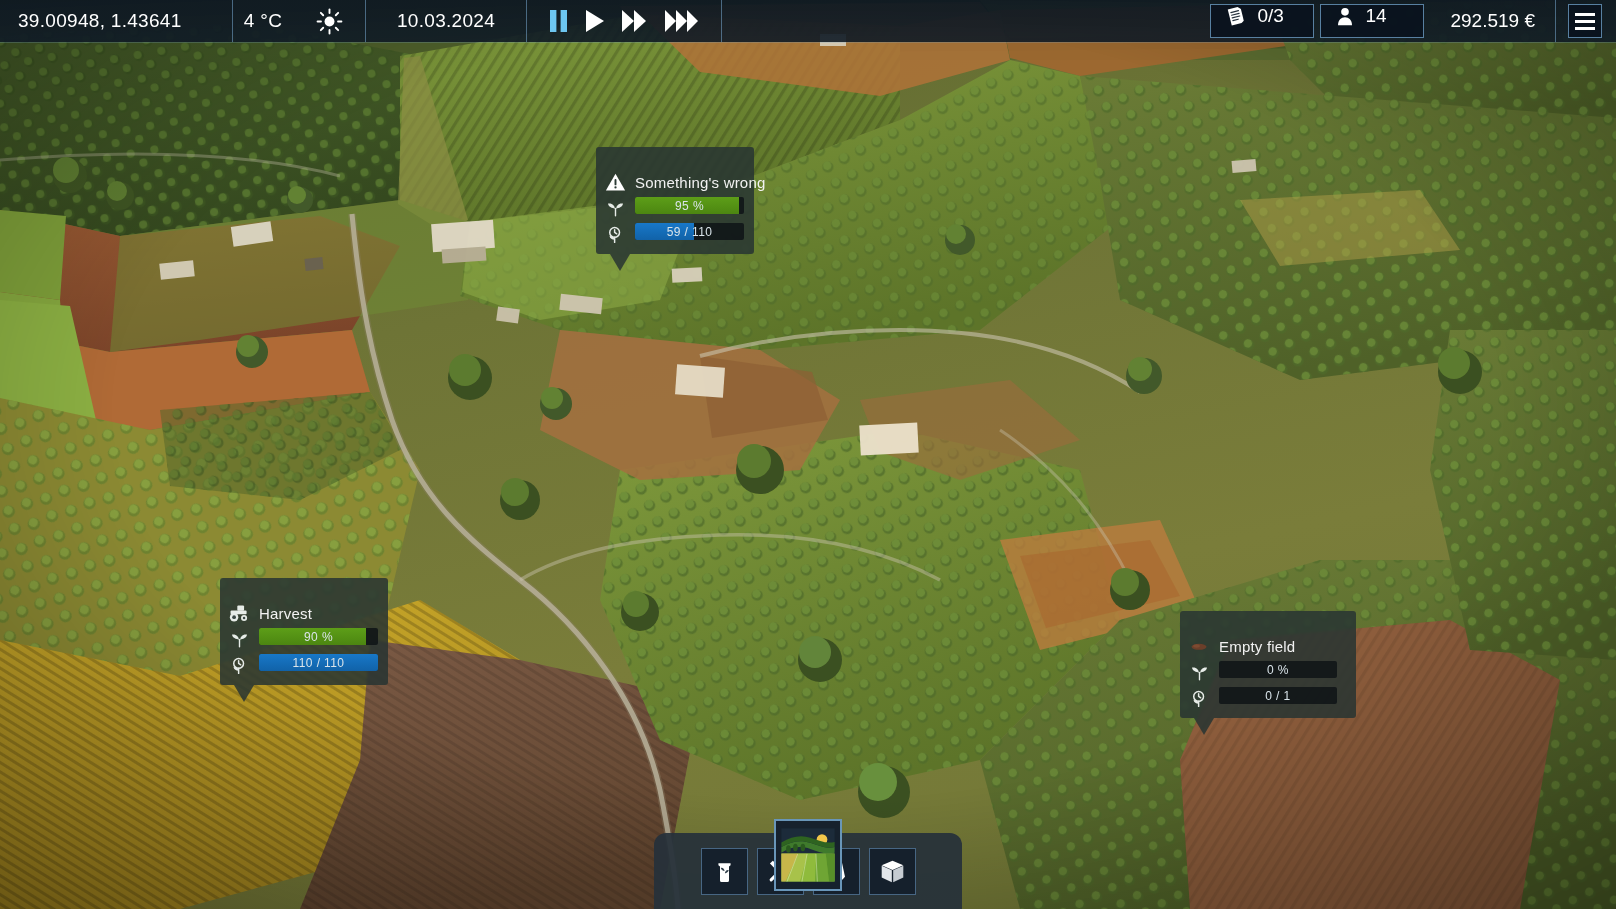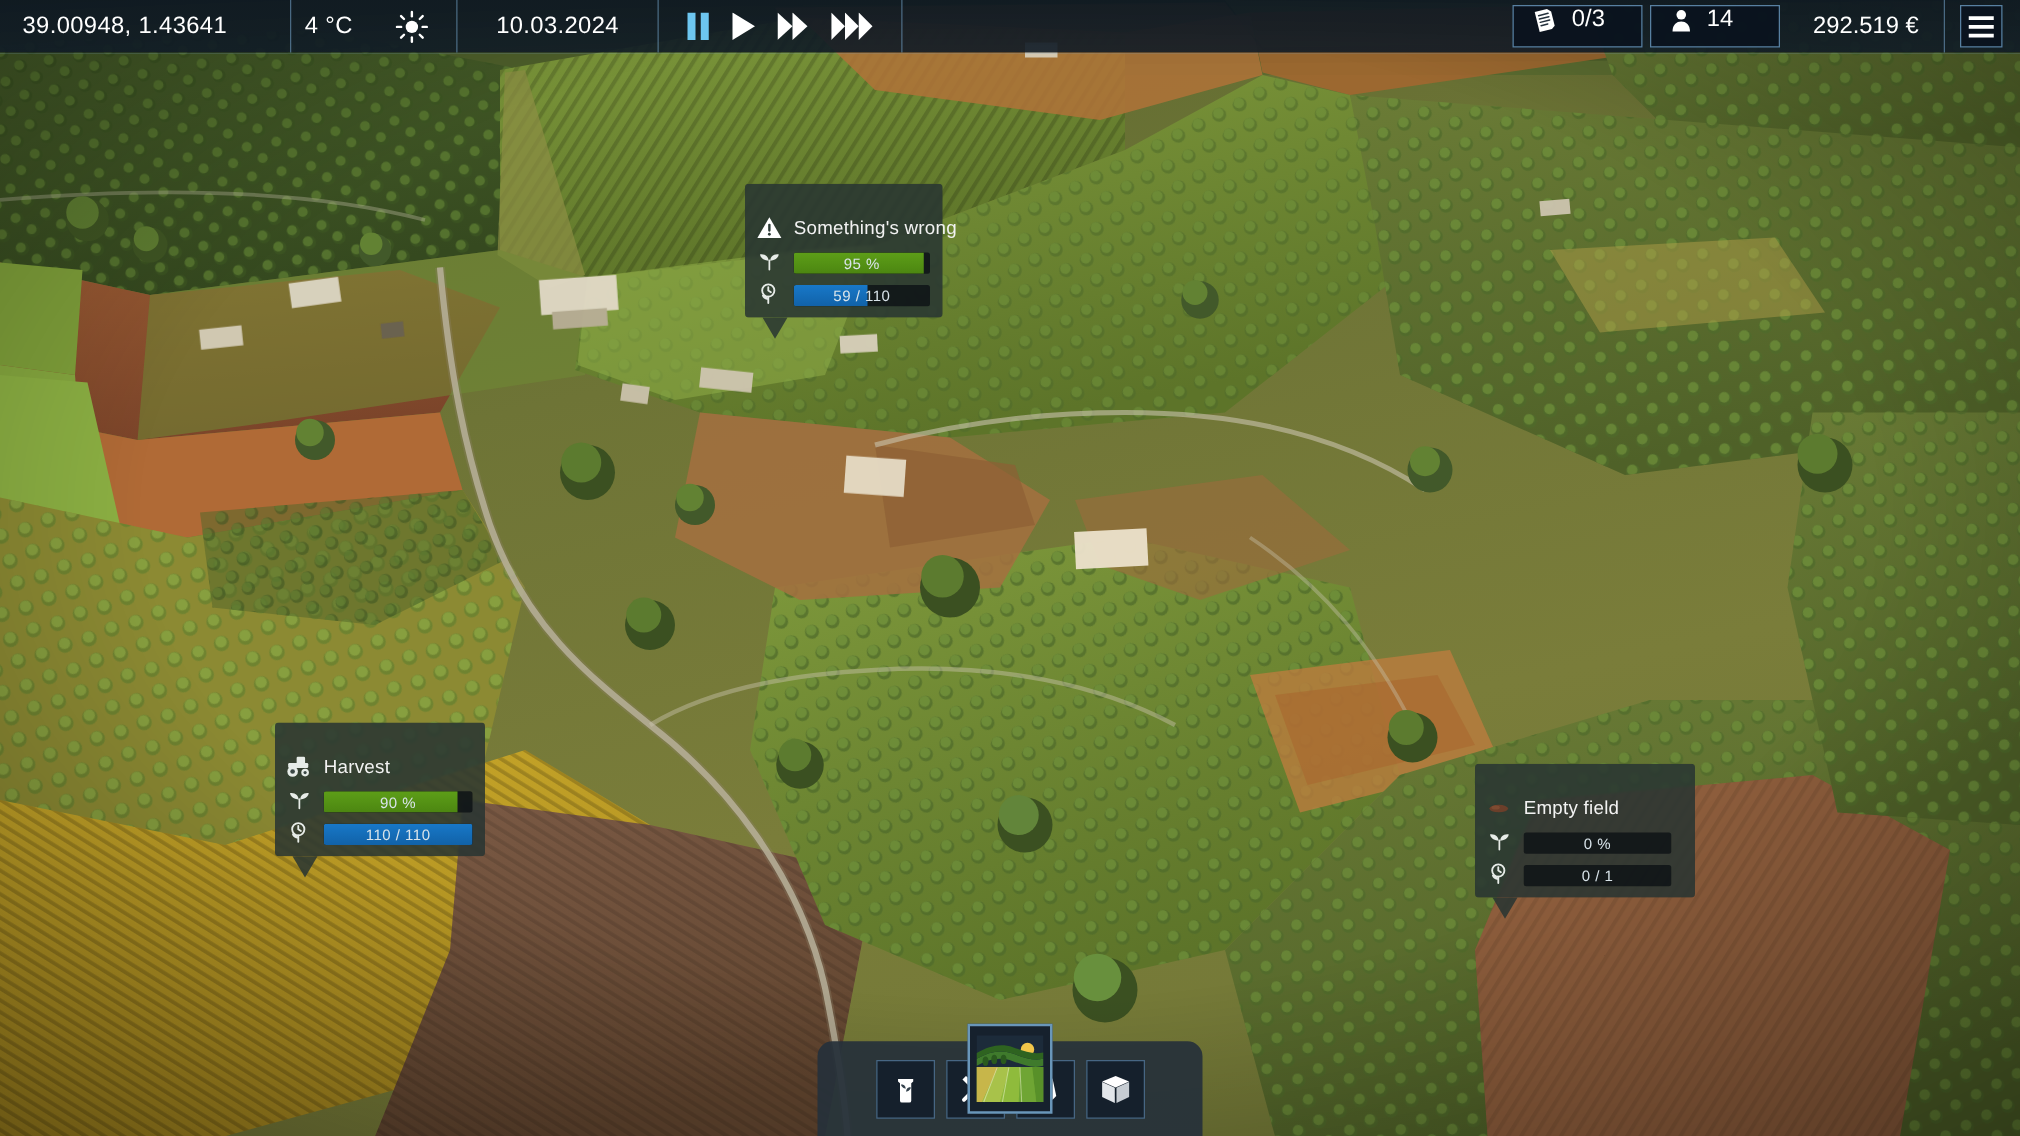--- a/index.html
+++ b/index.html
@@ -63,21 +63,21 @@
   .panel { position:absolute; z-index:30; }
   .panel-body {
     background:rgba(40,52,50,.86);
     border-radius:3px;
     padding:24px 10px 9px 8px;
     display:flex; flex-direction:column; gap:4px;
     backdrop-filter:blur(1px);
   }
   .p-head { display:flex; align-items:center; gap:9px; height:22px; }
   .p-title { color:#f2f2f2; font-size:15px; letter-spacing:.2px; white-space:nowrap; }
-  .p-row { display:flex; align-items:flex-end; gap:9px; }
+  .p-row { display:flex; align-items:flex-start; gap:9px; }
   .p-ico { width:22px; height:22px; flex:none; display:flex; align-items:center; justify-content:center; }
   .bar {
     position:relative; height:17px; border-radius:2px;
     background:rgba(14,20,22,.85); overflow:hidden;
     display:flex; align-items:center;
   }
   .bar .fill { position:absolute; left:0; top:0; bottom:0; }
   .bar .lbl {
     position:relative; width:100%; text-align:center;
     font-size:12px; color:#d9e4ea; letter-spacing:.4px;

